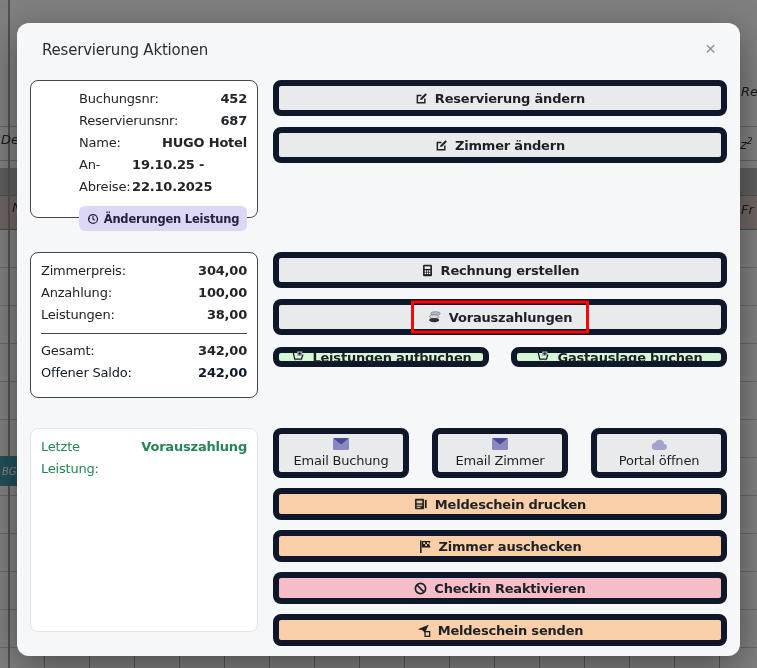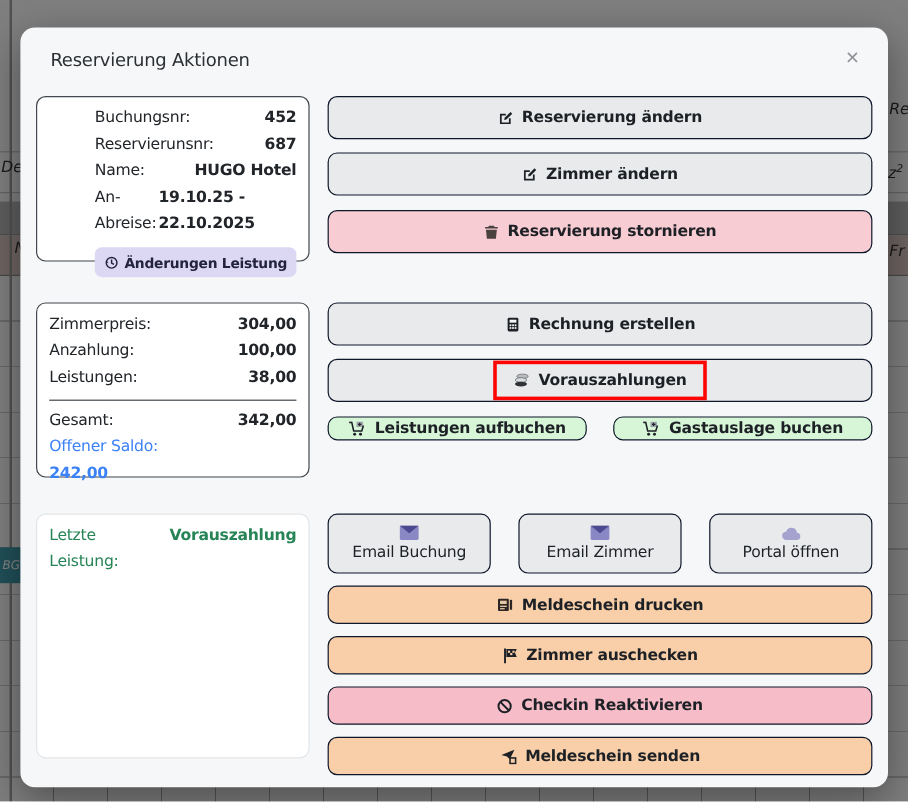--- a/index.html
+++ b/index.html
@@ -37,31 +37,31 @@
   .sec { position:absolute; left:13px; right:13px; }
   .sec1 { top:57px; } .sec2 { top:229px; } .sec3 { top:405px; }
   .left-col  { position:absolute; left:0; width:228px; }
   .right-col { position:absolute; left:243px; right:0; }
 
   .panel { background:#fff; border:1px solid #41474d; border-radius:8px; padding:7px 10px; }
   .panel-light { border-color:#e2e5e8; }
   .prow { display:flex; justify-content:space-between; align-items:baseline;
     font-size:13px; line-height:22px; color:#212529; letter-spacing:-0.2px; }
   .prow .val { font-weight:700; }
-  .prow.red { color:#3b82f6;flex-direction:column; }
+  .prow.red { color:#0f172a; }
   .prow.green { color:#268456; }
   .panel hr { border:none; border-top:1px solid #41474d; margin:7px 0 6px 0; }
 
   .history-btn { margin-top:8px; width:100%; height:25px; border:none; border-radius:6px;
     background:#dcd7f2; color:#23233f; font-size:11.5px; font-weight:600; letter-spacing:-0.2px;
     display:flex; align-items:center; justify-content:center; gap:5px; cursor:pointer;
     font-family:inherit; }
 
   .abtn { position:relative; display:flex; align-items:center; justify-content:center; gap:7px;
-    width:100%; height:36px; border:1px solid #0f172a; border-radius:8px; background:#e9eaec;
+    width:100%; height:36px; border:6px solid #0f172a; border-radius:8px; background:#e9eaec;
     font-size:13px; font-weight:600; letter-spacing:-0.2px; color:#1d2126; cursor:pointer;
     font-family:inherit; }
   .mb12 { margin-bottom:12px; } .mb11 { margin-bottom:11px; } .mb10 { margin-bottom:10px; }
   .abtn.pinklight { background:#f7ccd2; }
   .abtn.green { background:#d7f6d7; height:20px; }
   .abtn.peach { background:#f8cfa8; height:32px; }
   .abtn.pink  { background:#f6bdc9; height:32px; }
   .btn-pair { display:flex; gap:22px; }
   .btn-pair .abtn { flex:1; }
 
@@ -157,29 +157,20 @@
       </button>
       <button class="abtn mb12">
         <span class="icon">
           <svg viewBox="0 0 16 16" width="13" height="13">
               <path d="M2 3.5h6v1.8H3.8v7h7.4V8h1.8v6H2z" fill="#1d2126"></path>
               <path d="M6.8 7.6 12.8 1.6l1.8 1.8-6 6-2.3.5z" fill="#1d2126"></path>
             </svg>
         </span>
         <span>Zimmer ändern</span>
       </button>
-      <button class="abtn pinklight">
-        <span class="icon">
-          <svg viewBox="0 0 16 16" width="13" height="13" fill="#4a4141">
-              <path d="M5.5 1.5h5l.8 1.2h3.2v1.6H1.5V2.7h3.2z"></path>
-              <path d="M2.4 5.5h11.2l-1 9.2H3.4z"></path>
-            </svg>
-        </span>
-        <span>Reservierung stornieren</span>
-      </button>
     </div>
   </div>
 
   <div class="sec sec2">
     <div class="left-col">
       <div class="panel price-panel">
         <div class="prow">
           <span>Zimmerpreis:</span>
           <span class="val">304,00</span>
         </div>

